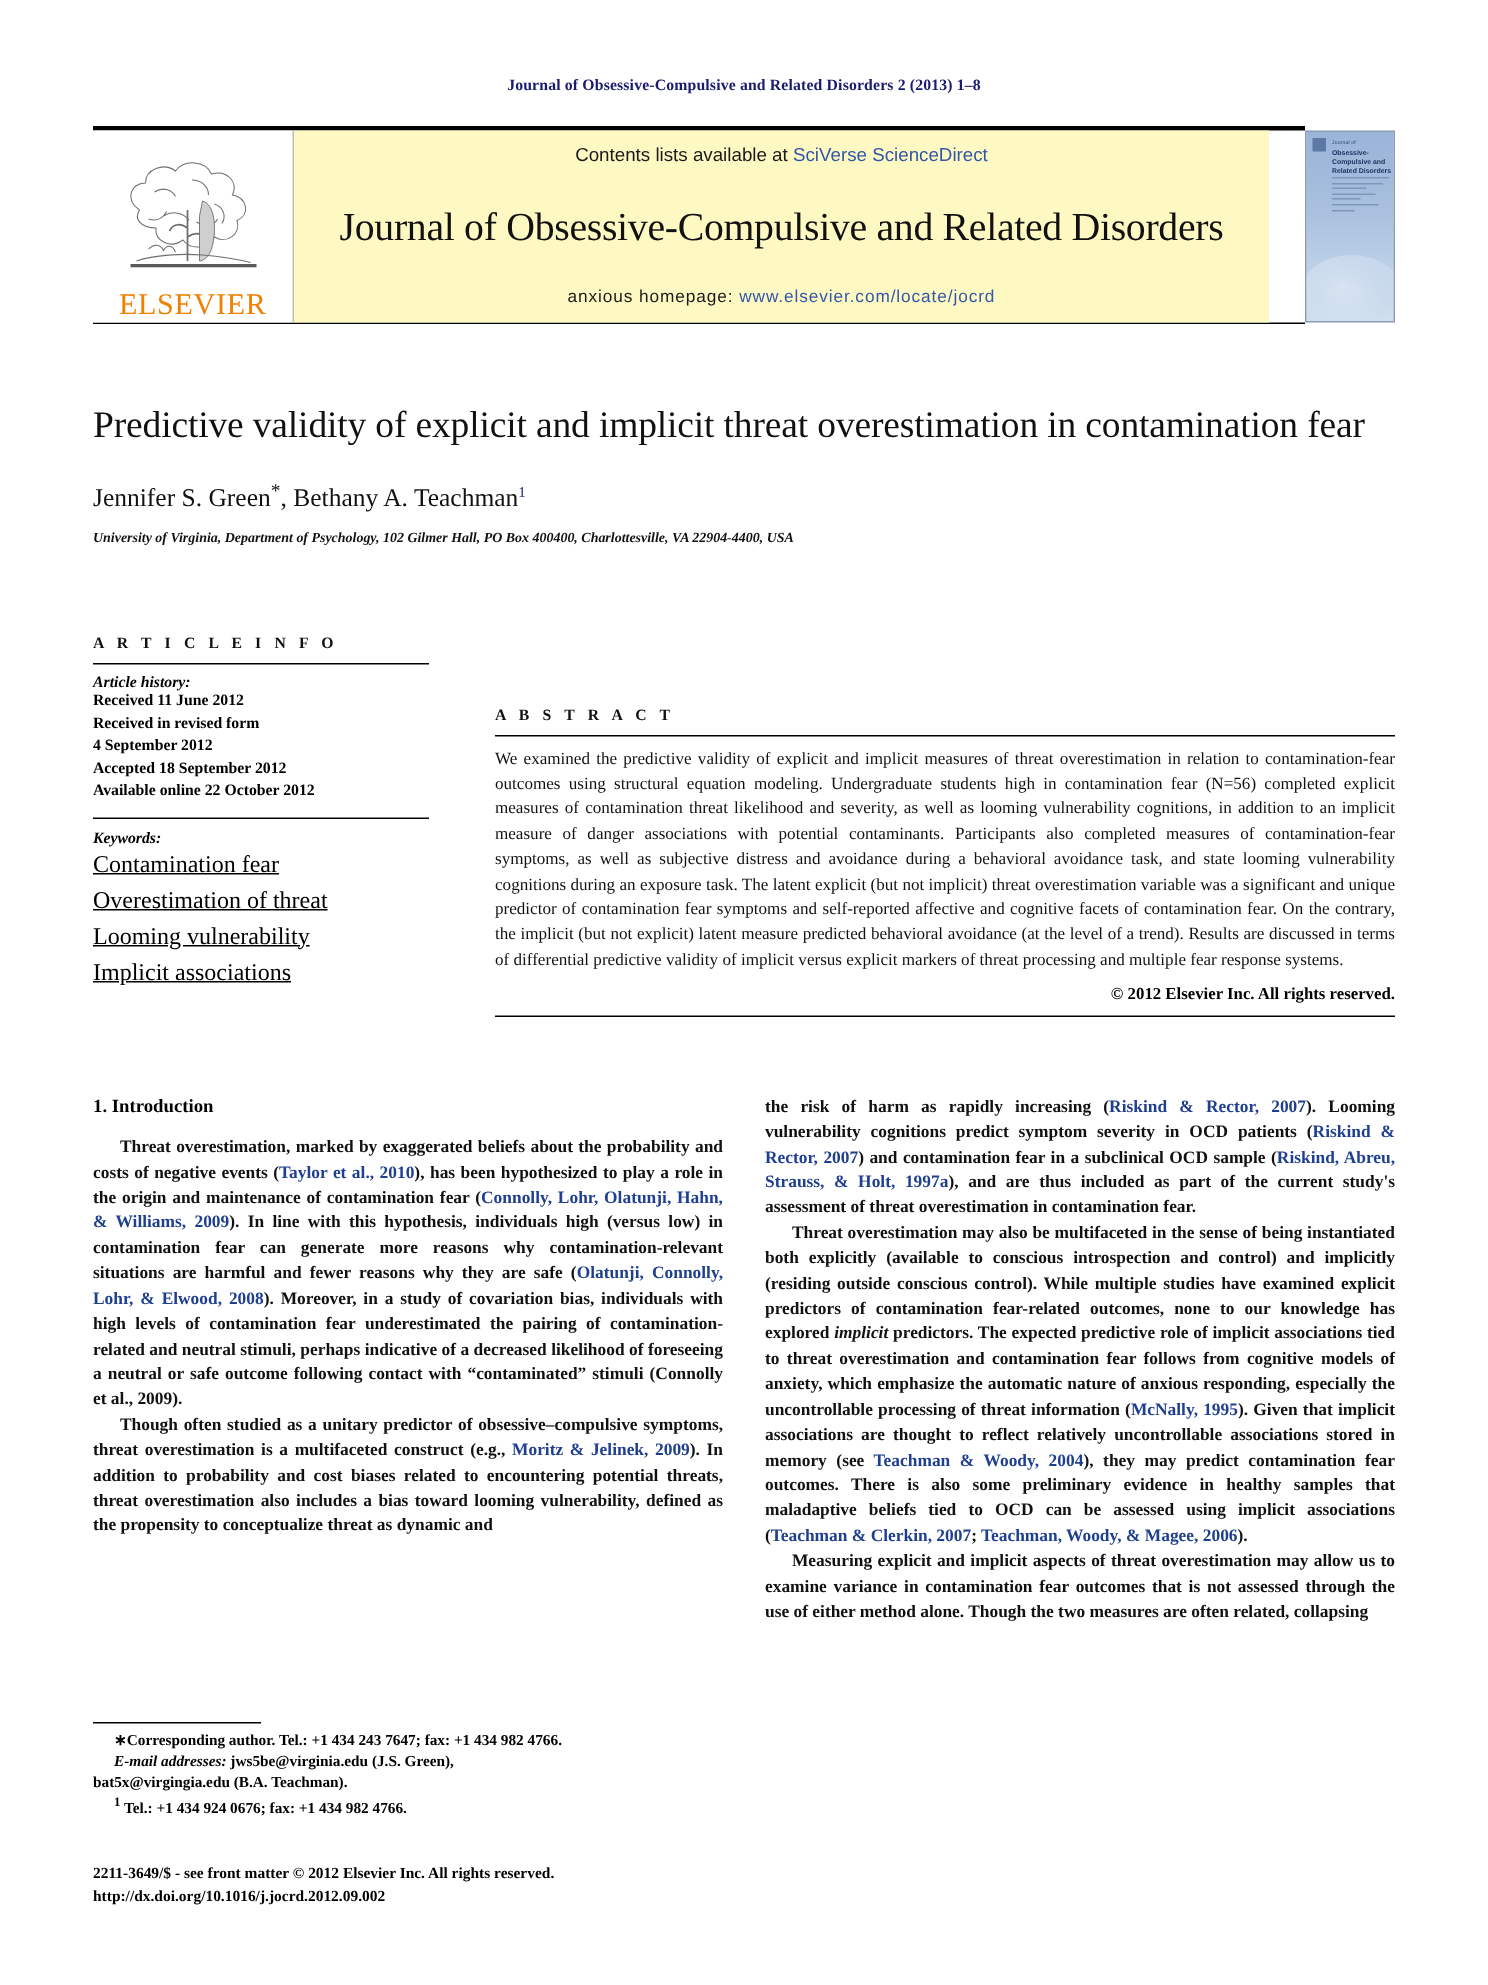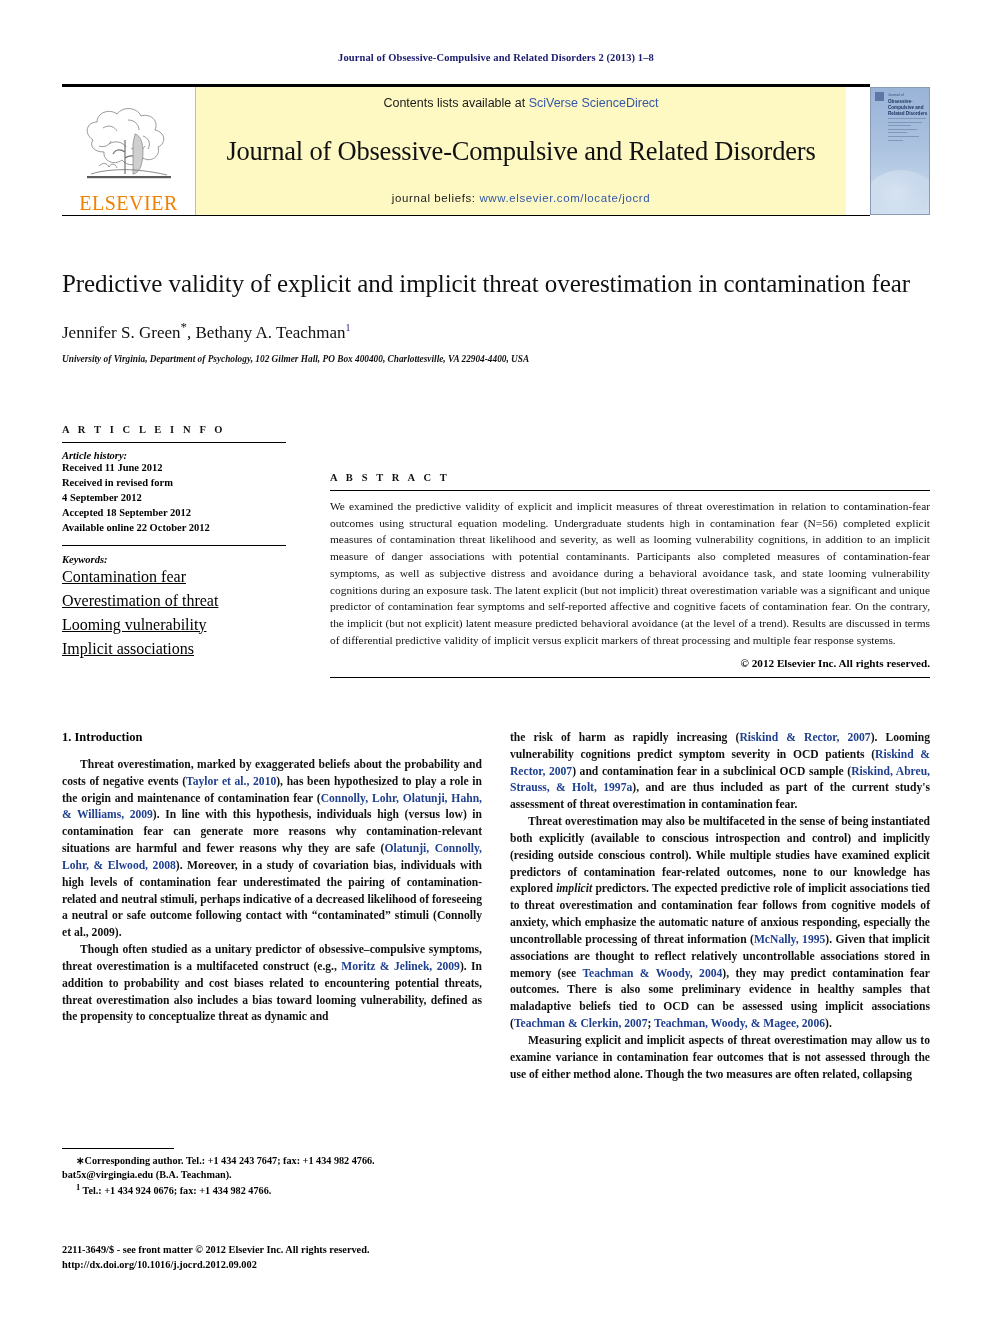--- a/index.html
+++ b/index.html
@@ -151,21 +151,21 @@
           <path d="M18 74 C30 70 48 69 62 70 C74 71 86 73 94 75" stroke="#6f6f6f" stroke-width="0.8" fill="none"></path>
           <path d="M26 66 C30 62 34 63 36 67 C38 63 42 63 44 68" stroke="#6f6f6f" stroke-width="0.7" fill="none"></path>
           <rect x="14" y="76" width="84" height="2.2" fill="#5a5a5a"></rect>
         </svg>
         <div class="elsevier-word">ELSEVIER</div>
       </div>
 
       <div class="masthead-center">
         <div class="contents-line"><span>Contents lists available at </span><span class="link">SciVerse ScienceDirect</span></div>
         <div class="journal-title">Journal of Obsessive-Compulsive and Related Disorders</div>
-        <div class="homepage-line"><span>journal beliefs: </span><span class="link">www.elsevier.com/locate/jocrd</span></div>
+        <div class="homepage-line"><span>anxious homepage: </span><span class="link">www.elsevier.com/locate/jocrd</span></div>
       </div>
 
       <div class="cover-thumb">
         <div class="cover-sq"></div>
         <div class="cover-t1">Journal of</div>
         <div class="cover-t2">Obsessive-Compulsive and Related Disorders</div>
         <div class="cover-lines">
           <i></i>
             <i style="width:90%"></i>
             <i style="width:60%"></i>
@@ -237,20 +237,21 @@
 
       <p class="para">Measuring explicit and implicit aspects of threat overestimation may allow us to examine variance in contamination fear outcomes that is not assessed through the use of either method alone. Though the two measures are often related, collapsing</p>
     </div>
 
   </div>
 
   <div class="footnotes">
     <div class="fn-rule"></div>
     <div class="fn">
       <span class="ind2"><span>∗</span><span>Corresponding author. Tel.: +1 434 243 7647; fax: +1 434 982 4766.</span></span>
+      <span class="ind2"><span class="em">E-mail addresses:</span><span> jws5be@virginia.edu (J.S. Green),</span></span>
       <span>bat5x@virgingia.edu (B.A. Teachman).</span>
       <span class="ind2"><sup>1</sup><span> Tel.: +1 434 924 0676; fax: +1 434 982 4766.</span></span>
     </div>
   </div>
 
   <div class="imprint">
     <div>2211-3649/$ - see front matter © 2012 Elsevier Inc. All rights reserved.</div>
     <div>http://dx.doi.org/10.1016/j.jocrd.2012.09.002</div>
   </div>
 

